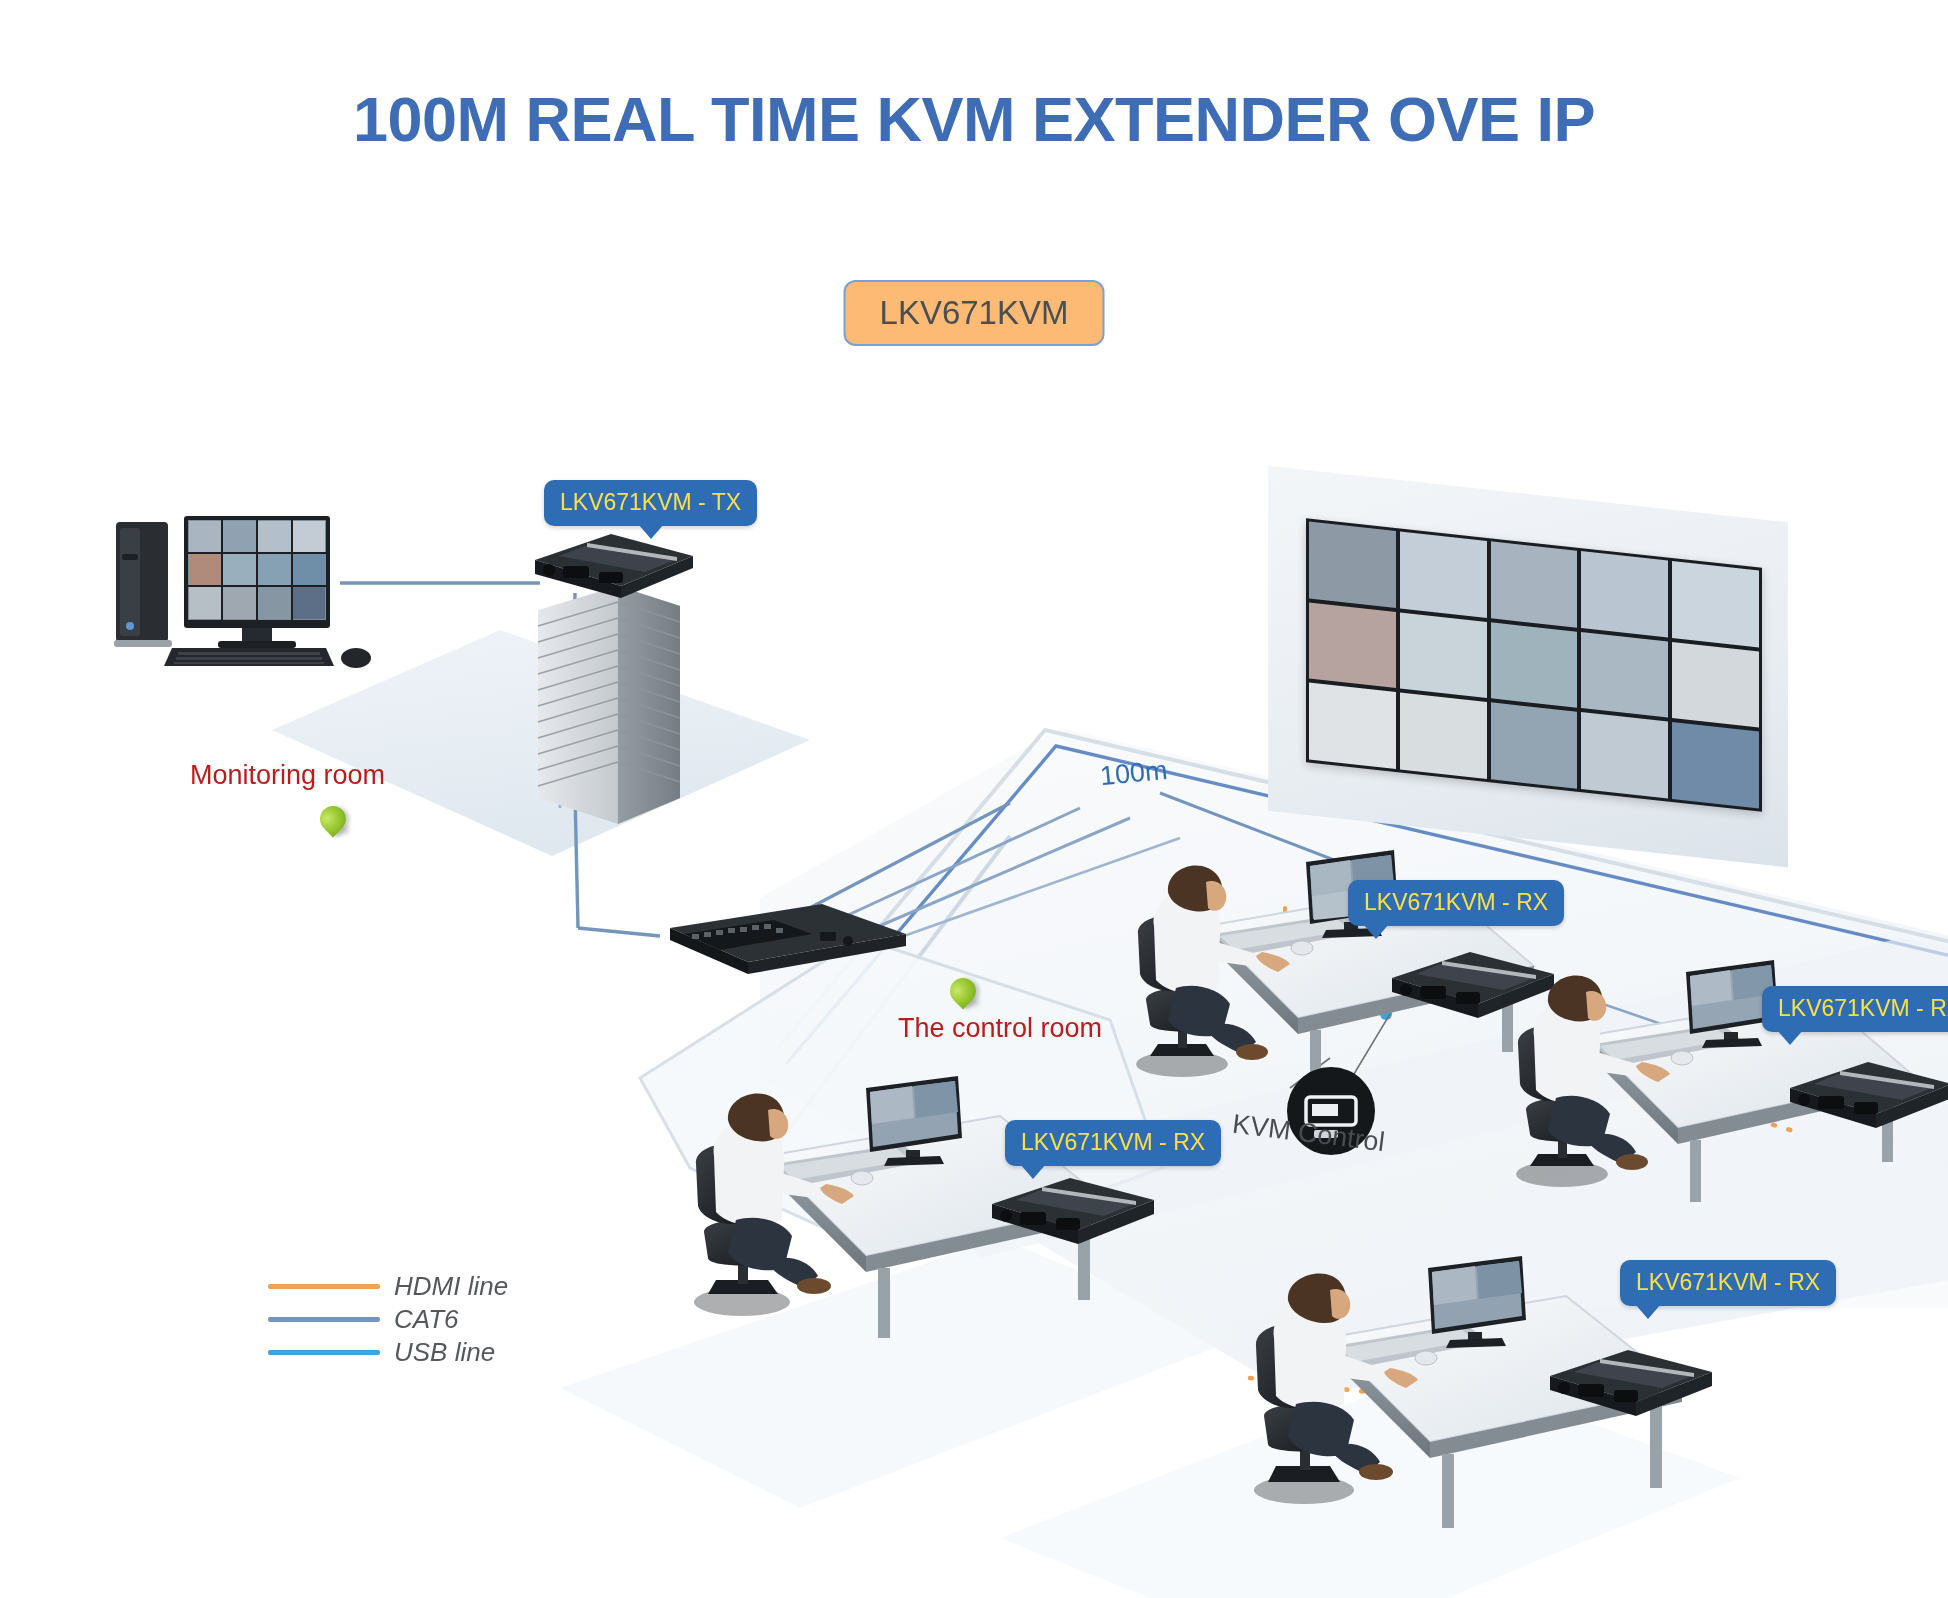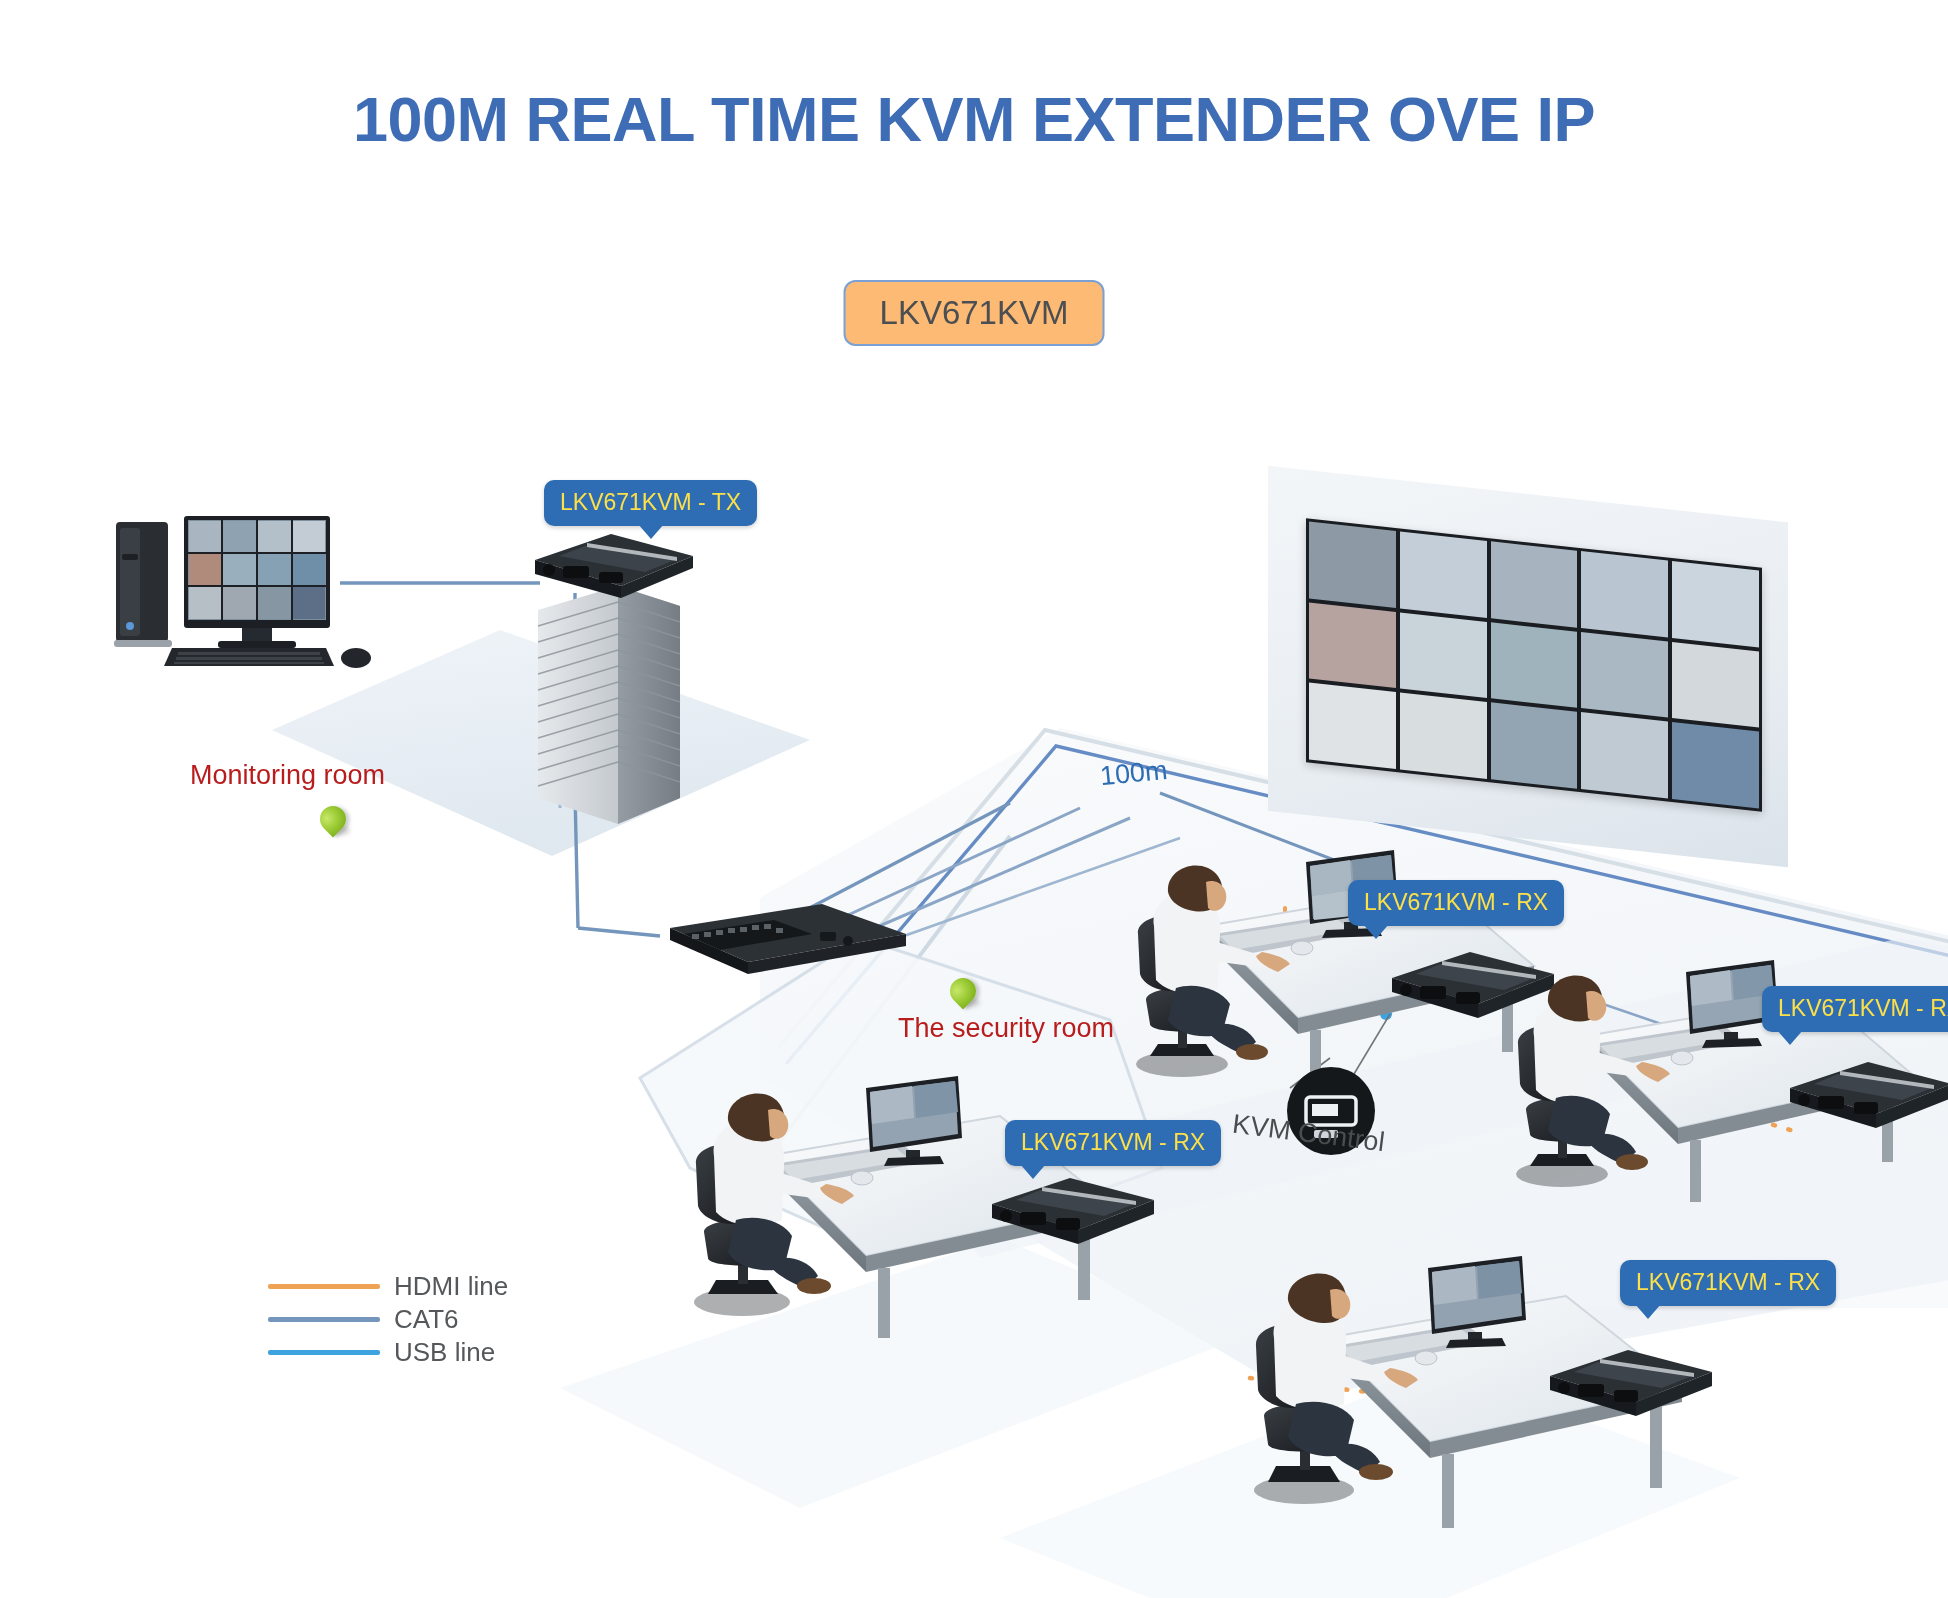--- a/index.html
+++ b/index.html
@@ -52,21 +52,21 @@
   .pin .shadow{
     position:absolute;left:12px;top:20px;width:18px;height:9px;border-radius:50%;
     background:rgba(120,120,120,.28);filter:blur(2px);
   }
 
   .dist-label{position:absolute;font-size:27px;color:#2E6DB4;transform:rotate(-5.5deg);}
   .kvmctrl-label{position:absolute;font-size:27px;color:#4a4d50;transform:rotate(7deg);white-space:nowrap;}
 
   
   #legend{position:absolute;left:268px;top:1222px;}
-  .legend-row{display:flex;align-items:center;height:33px;}
+  .legend-row{display:flex;align-items:center;height:33px;font-style:italic;}
   .legend-swatch{width:112px;height:5px;border-radius:2px;margin-right:14px;}
   .legend-text{font-size:26px;color:#55585b;}
 
   
   #videowall-panel{
     position:absolute;left:1268px;top:446px;width:520px;height:345px;
     background:linear-gradient(160deg,#f3f6f9 0%,#e8edf2 60%,#dbe3ea 100%);
     transform:skewY(6.2deg);
   }
   #videowall-grid{
@@ -511,21 +511,21 @@
     <rect x="28" y="64" width="24" height="8" rx="2" fill="#cfd5da"></rect>
   </svg>
   <div class="kvmctrl-label" style="left:1232px;top:1070px;">KVM  Control</div>
 
   <div class="room-label" style="left:190px;top:712px;">Monitoring room</div>
   <div class="pin" style="left:320px;top:758px;">
     <div class="shadow"></div>
       <div class="head"></div>
   </div>
 
-  <div class="room-label" style="left:898px;top:965px;">The security room</div>
+  <div class="room-label" style="left:898px;top:965px;">The control room</div>
   <div class="pin" style="left:950px;top:930px;">
     <div class="shadow"></div>
       <div class="head"></div>
   </div>
 
   <div class="dist-label" style="left:1100px;top:710px;">100m</div>
 
   <div class="badge" style="left:544px;top:432px;">LKV671KVM - TX</div>
 
   <div class="badge pt-left" style="left:1348px;top:832px;">LKV671KVM - RX</div>

